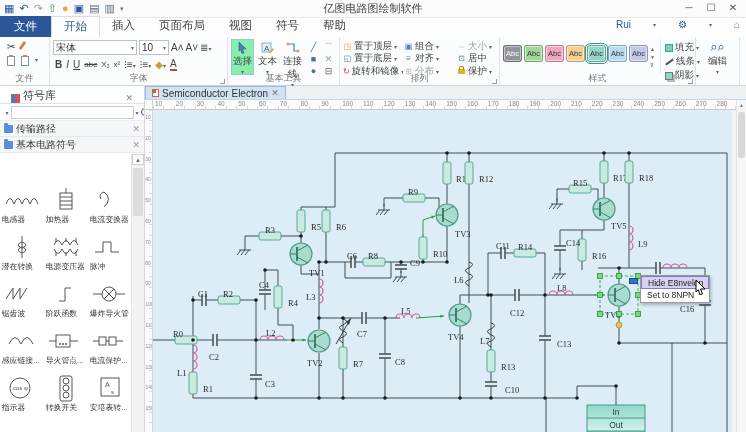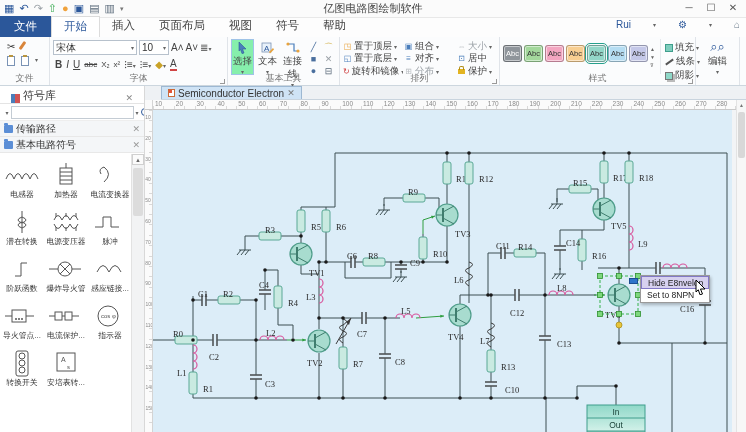--- a/index.html
+++ b/index.html
@@ -83,30 +83,30 @@
   .ic-grid { display:inline-block; width:9px; height:9px; background:linear-gradient(90deg,#4a7ebb 50%,#d05454 50%); }
   #sb-search input { flex:1; height:13px; border:1px solid #c4ccd4; font-size:9px; padding:0 2px; }
   .ic-mag { position:relative; width:9px; height:9px; display:inline-block; }
   .ic-mag:before { content:""; position:absolute; left:0; top:0; width:6px; height:6px; border:1px solid #2b579a; border-radius:50%; }
   .ic-mag:after { content:""; position:absolute; left:6px; top:6px; width:3px; height:1px; background:#2b579a; transform:rotate(45deg); }
   .sb-sec { height:16px; display:flex; align-items:center; gap:3px; padding:0 4px; background:#f4f6f8; border-bottom:1px solid #e8e8e8; font-size:10px; color:#333; }
   .sb-sec .x { margin-left:auto; color:#999; font-size:9px; }
   .ic-folder { display:inline-block; width:9px; height:8px; background:#5b8ed6; border-radius:1px; position:relative; }
   .ic-folder:after { content:""; position:absolute; left:0; top:-2px; width:4px; height:2px; background:#5b8ed6; border-radius:1px 1px 0 0; }
   #sym-grid { position:absolute; left:0; top:68px; width:132px; bottom:0; display:grid; grid-template-columns:44px 44px 44px; grid-auto-rows:47px; overflow:hidden; }
-  .sym { text-align:center; padding-top:8px; }
+  .sym { padding-top:1px;margin-top:32px; }
   .sym svg { display:block; margin:0 auto; }
   .sym .lb { font-size:8.5px; color:#333; white-space:nowrap; transform:scale(.92); }
   #sb-scroll { position:absolute; right:0; top:68px; bottom:0; width:13px; background:#f2f3f4; border-left:1px solid #e2e2e2; }
   #sb-scroll .up { display:block; text-align:center; font-size:6px; color:#666; border:1px solid #d0d0d0; background:#fbfbfb; height:11px; line-height:11px; }
   #sb-scroll .thumb { position:absolute; left:1px; right:1px; top:14px; height:48px; background:#dcdcdc; border-radius:2px; }
 
   
   #canvas { position:relative; flex:1; height:100%; background:#eef1f4; overflow:hidden; }
-  #doc-tabbar { position:absolute; left:16px; top:0; right:0; height:14px; background:#eef1f4; border-bottom:1px solid #c9d4de; display:flex; }
+  #doc-tabbar { position:absolute; left:0; top:0; right:0; height:14px; background:#eef1f4; border-bottom:1px solid #c9d4de; display:flex; }
   .doctab { display:flex; align-items:center; gap:3px; background:#cfe3f5; border:1px solid #9db8d2; border-bottom:none; padding:0 6px; font-size:10px; color:#333; }
   .doctab .ti { width:7px; height:8px; background:#fff; border:1px solid #c96b3a; position:relative; }
   .doctab .ti:after { content:""; position:absolute; left:0; top:0; width:3px; height:3px; background:#e2543a; }
   .doctab .x { color:#777; font-size:9px; }
   #corner { position:absolute; left:0; top:14px; width:8px; height:10px; background:#fafafa; border-right:1px solid #d4d4d4; border-bottom:1px solid #c9c9c9; }
   #hruler { position:absolute; left:8px; top:14px; right:10px; height:10px; background:#fbfbfb; border-bottom:1px solid #c9c9c9; overflow:hidden;
             background-image:repeating-linear-gradient(90deg,#d9d9d9 0 1px,transparent 1px 10.4px); background-position:0 bottom; background-size:100% 3px; background-repeat:repeat-x; }
   #hruler span { position:absolute; top:0; font-size:6.5px; color:#8a8a8a; }
   #vruler { position:absolute; left:0; top:24px; bottom:0; width:8px; background:#fbfbfb; border-right:1px solid #d4d4d4; overflow:hidden;
             background-image:repeating-linear-gradient(180deg,#d9d9d9 0 1px,transparent 1px 10.4px); background-position:right 0; background-size:3px 100%; background-repeat:repeat-y; }
@@ -404,20 +404,26 @@
               <line x1="20" y1="18" x2="20" y2="22" stroke="#555" fill="none" stroke-width="1"></line>
               <line x1="30" y1="18" x2="30" y2="22" stroke="#555" fill="none" stroke-width="1"></line>
             </svg>
             <div class="lb">电源变压器</div>
           </div>
           <div class="sym">
             <svg width="40" height="27" viewBox="0 0 40 27">
               <path d="M5,18 h8 v-10 h8 v10 h8" stroke="#555" fill="none" stroke-width="1"></path>
             </svg>
             <div class="lb">脉冲</div>
+          </div>
+          <div class="sym">
+            <svg width="40" height="27" viewBox="0 0 40 27">
+              <path d="M4,18 l7,-11 v11 l7,-11 v11 l7,-11" stroke="#555" fill="none" stroke-width="1"></path>
+            </svg>
+            <div class="lb">锯齿波</div>
           </div>
           <div class="sym">
             <svg width="40" height="27" viewBox="0 0 40 27">
               <path d="M13,20 h6 v-13 h6" stroke="#555" fill="none" stroke-width="1"></path>
             </svg>
             <div class="lb">阶跃函数</div>
           </div>
           <div class="sym">
             <svg width="40" height="27" viewBox="0 0 40 27">
               <line x1="3" y1="13" x2="12" y2="13" stroke="#555" fill="none" stroke-width="1"></line>

